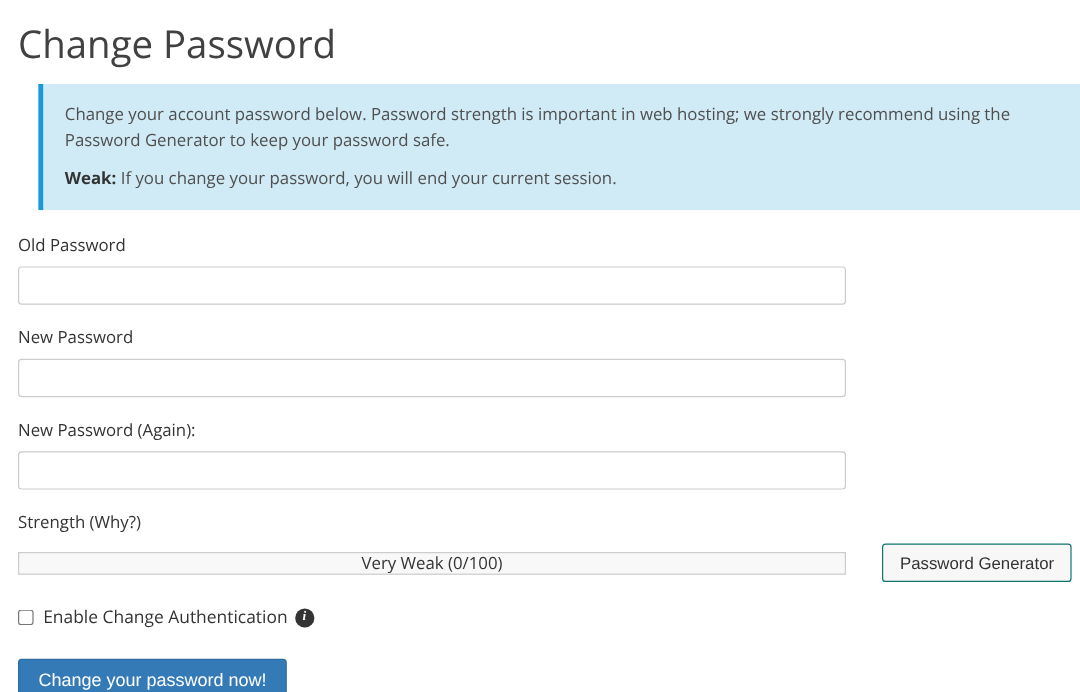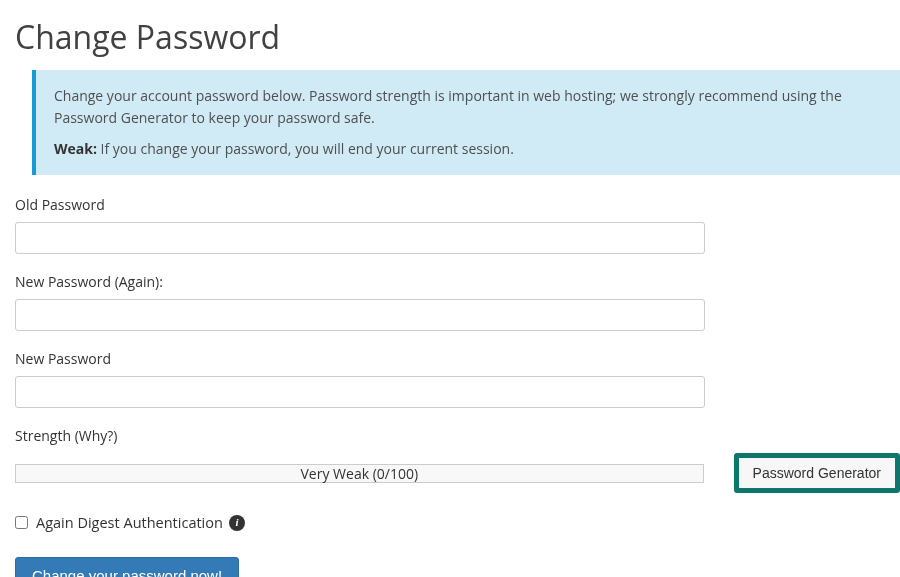--- a/index.html
+++ b/index.html
@@ -72,21 +72,21 @@
       justify-content: center;
       font-size: 14px;
       color: #333;
     }
     .btn-default {
       display: inline-block;
       padding: 7px 14px;
       font-size: 14px;
       color: #333;
       background: #f7f7f7;
-      border: 5px solid #0f766e;
+      border: 1px solid #0f766e;
       border-radius: 3px;
       cursor: pointer;
       white-space: nowrap;
     }
     .checkbox-row {
       display: flex;
       align-items: center;
       margin: 20px 0 25px 0;
       font-size: 14.5px;
       color: #333;
@@ -142,41 +142,41 @@
   </div>
 
   <div class="form-area">
 
     <div class="form-group">
       <label class="form-label">Old Password</label>
       <input type="password" class="text-input" value="" style="">
     </div>
 
     <div class="form-group">
-      <label class="form-label">New Password (Again):</label>
+      <label class="form-label">New Password</label>
       <input type="password" class="text-input" value="" style="">
     </div>
 
     <div class="form-group">
-      <label class="form-label">New Password</label>
+      <label class="form-label">New Password (Again):</label>
       <input type="password" class="text-input" value="" style="">
     </div>
 
     <div class="form-group">
       <label class="form-label">
         <span>Strength (</span><a class="why-link">Why?</a><span>)</span>
       </label>
       <div class="strength-row">
         <div class="strength-meter">Very Weak (0/100)</div>
         <button type="button" class="btn-default">Password Generator</button>
       </div>
     </div>
 
     <div class="checkbox-row">
       <input type="checkbox" style="">
-      <span>Again Digest Authentication</span>
+      <span>Enable Change Authentication</span>
       <span class="info-icon">i</span>
     </div>
 
     <button type="button" class="btn-primary">Change your password now!</button>
 
   </div>
 </div>
 
 </body></html>

